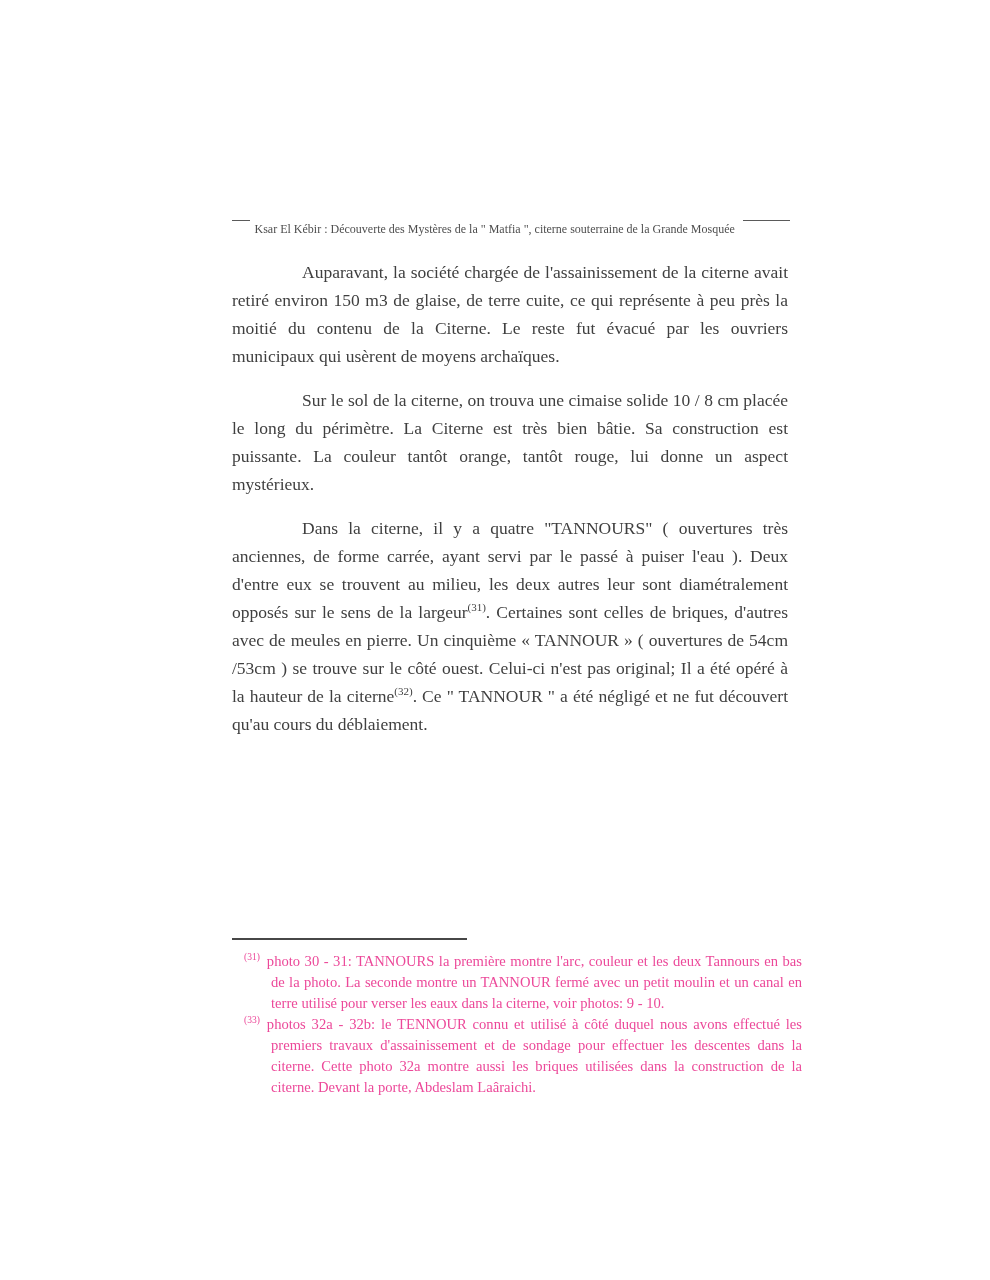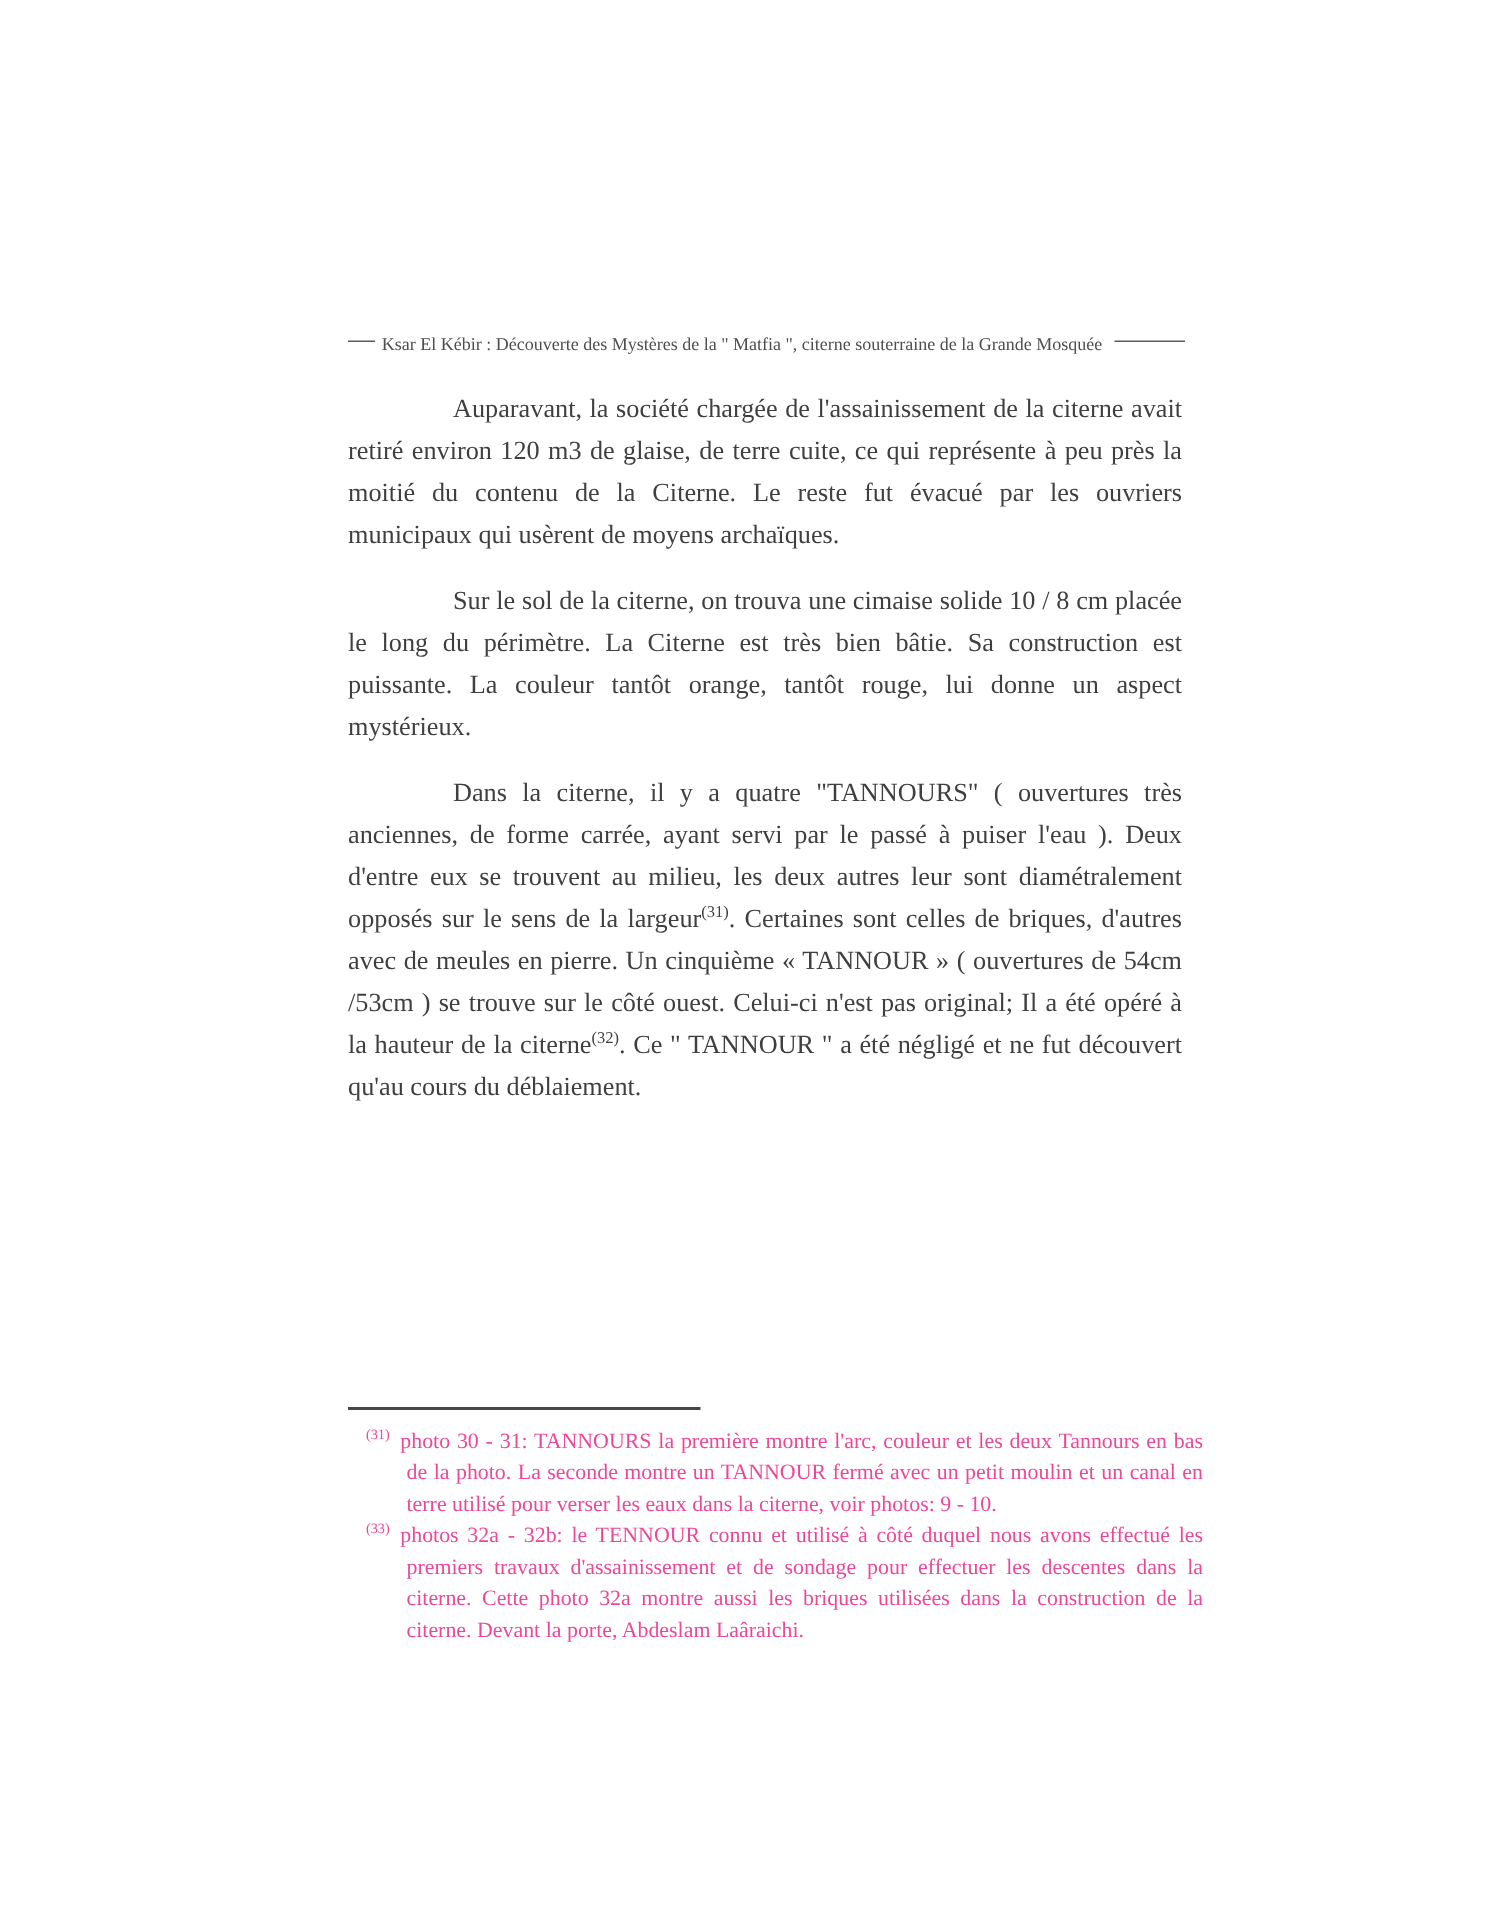--- a/index.html
+++ b/index.html
@@ -17,21 +17,21 @@
     overflow: hidden;
   }
 
   
   .running-header {
     position: absolute;
     left: 232px;
     top: 222px;
     width: 558px;
     display: flex;
-    align-items: center;
+    align-items: flex-start;
     font-size: 12px;
     color: #4e4e4e;
     white-space: nowrap;
   }
   .header-rule {
     display: inline-block;
     border-bottom: 1.3px solid #5a5a5a;
     transform: translateY(-2px);
   }
   .header-rule-left  { width: 23px; margin-right: 5px; }
@@ -106,21 +106,21 @@
 
 <div class="page">
 
   <div class="running-header">
     <span class="header-rule header-rule-left"></span>
     <span class="header-title">Ksar El Kébir : Découverte des Mystères de la " Matfia ", citerne souterraine de la Grande  Mosquée</span>
     <span class="header-rule header-rule-right"></span>
   </div>
 
   <div class="body-text">
-    <p class="para"><span>Auparavant, la société chargée de l'assainissement de la citerne avait retiré environ 120 m3 de glaise, de terre cuite, ce qui représente à peu près la moitié du contenu de la Citerne. Le reste fut évacué par les ouvriers municipaux qui usèrent de moyens archaïques.</span></p>
+    <p class="para"><span>Auparavant, la société chargée de l'assainissement de la citerne avait retiré environ 150 m3 de glaise, de terre cuite, ce qui représente à peu près la moitié du contenu de la Citerne. Le reste fut évacué par les ouvriers municipaux qui usèrent de moyens archaïques.</span></p>
     <p class="para"><span>Sur le sol de la citerne, on trouva une cimaise solide 10 / 8 cm placée le long du périmètre. La Citerne est très bien bâtie. Sa construction est puissante. La couleur tantôt orange, tantôt rouge, lui donne un aspect mystérieux.</span></p>
     <p class="para"><span>Dans la citerne, il y a quatre "TANNOURS" ( ouvertures très anciennes, de forme carrée, ayant servi par le passé à puiser l'eau ). Deux d'entre eux se trouvent au milieu, les deux autres leur sont diamétralement opposés sur le sens de la largeur</span><sup>(31)</sup><span>. Certaines sont celles de briques, d'autres avec de meules en pierre. Un cinquième « TANNOUR » ( ouvertures de 54cm /53cm ) se trouve sur le côté ouest. Celui-ci n'est pas original; Il a été opéré à la hauteur de la citerne</span><sup>(32)</sup><span>. Ce " TANNOUR " a été négligé et ne fut découvert qu'au cours du déblaiement.</span></p>
   </div>
 
   <div class="footnote-rule"></div>
 
   <div class="footnotes">
     <p class="footnote"><sup class="fn-marker">(31)</sup><span class="fn-text">photo 30 - 31: TANNOURS la première montre l'arc, couleur et les deux Tannours en bas de la photo. La seconde montre un TANNOUR fermé avec un petit moulin et un canal en terre utilisé pour verser les eaux dans la citerne, voir photos: 9 - 10.</span></p>
     <p class="footnote"><sup class="fn-marker">(33)</sup><span class="fn-text">photos 32a - 32b: le TENNOUR connu et utilisé à côté duquel nous avons effectué les premiers travaux d'assainissement et de sondage pour effectuer les descentes dans la citerne. Cette photo 32a montre aussi les briques utilisées dans la construction de la citerne. Devant la porte, Abdeslam Laâraichi.</span></p>
   </div>

